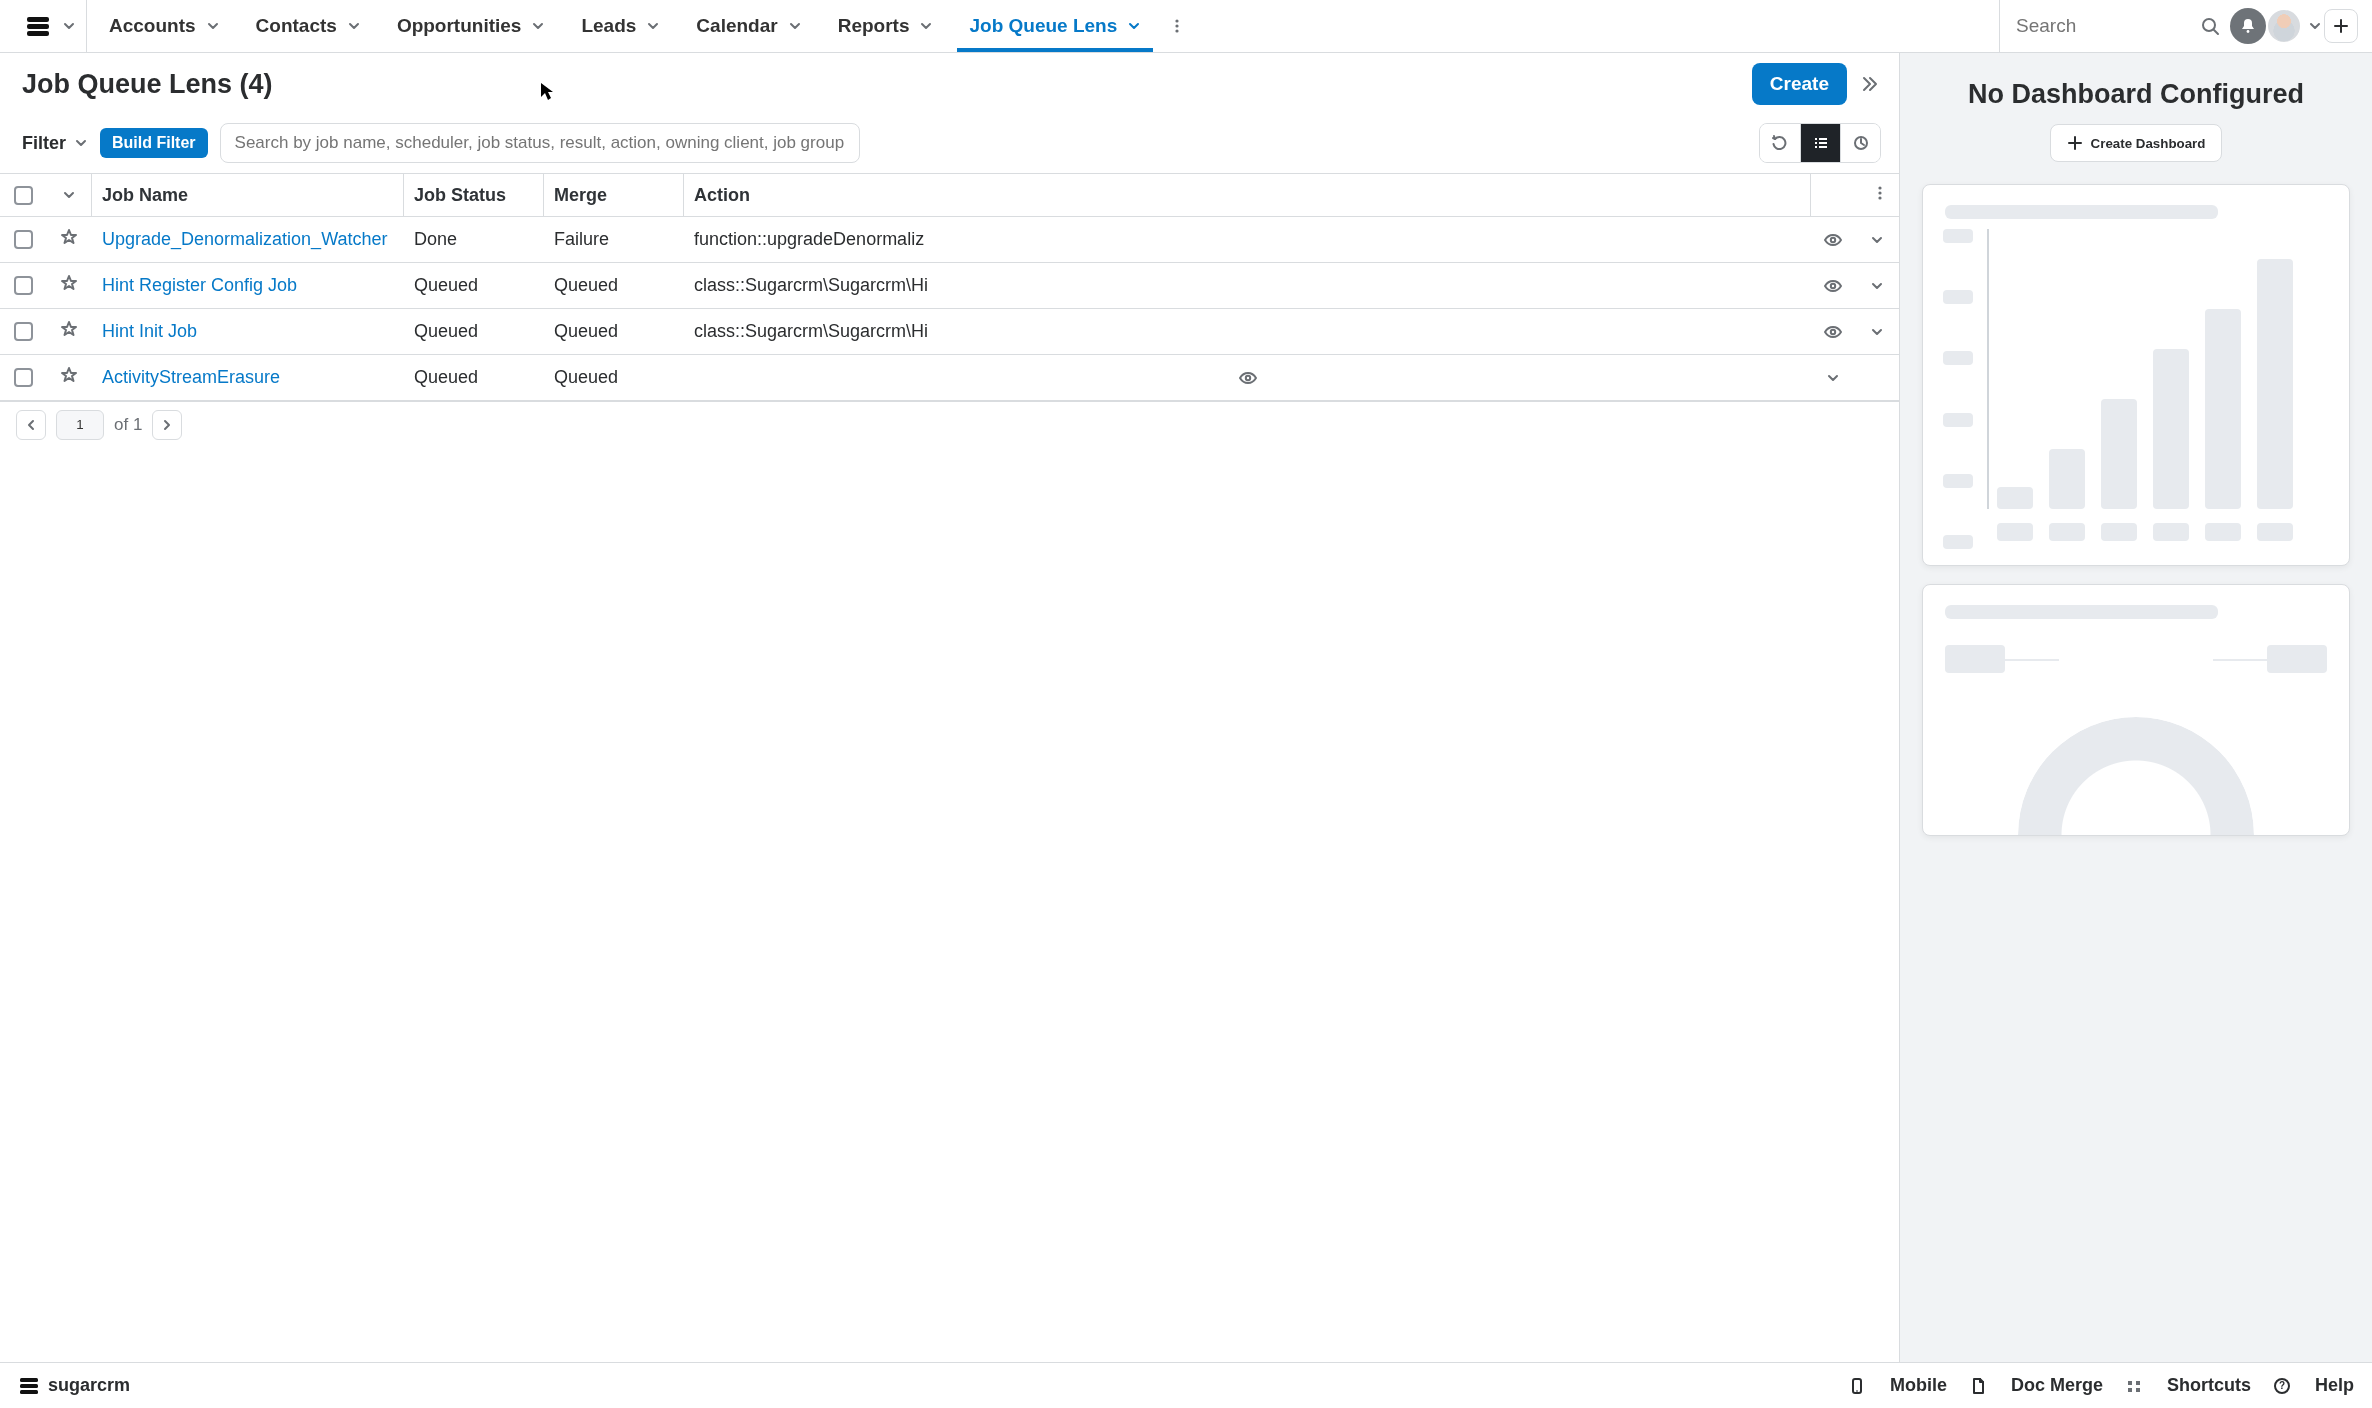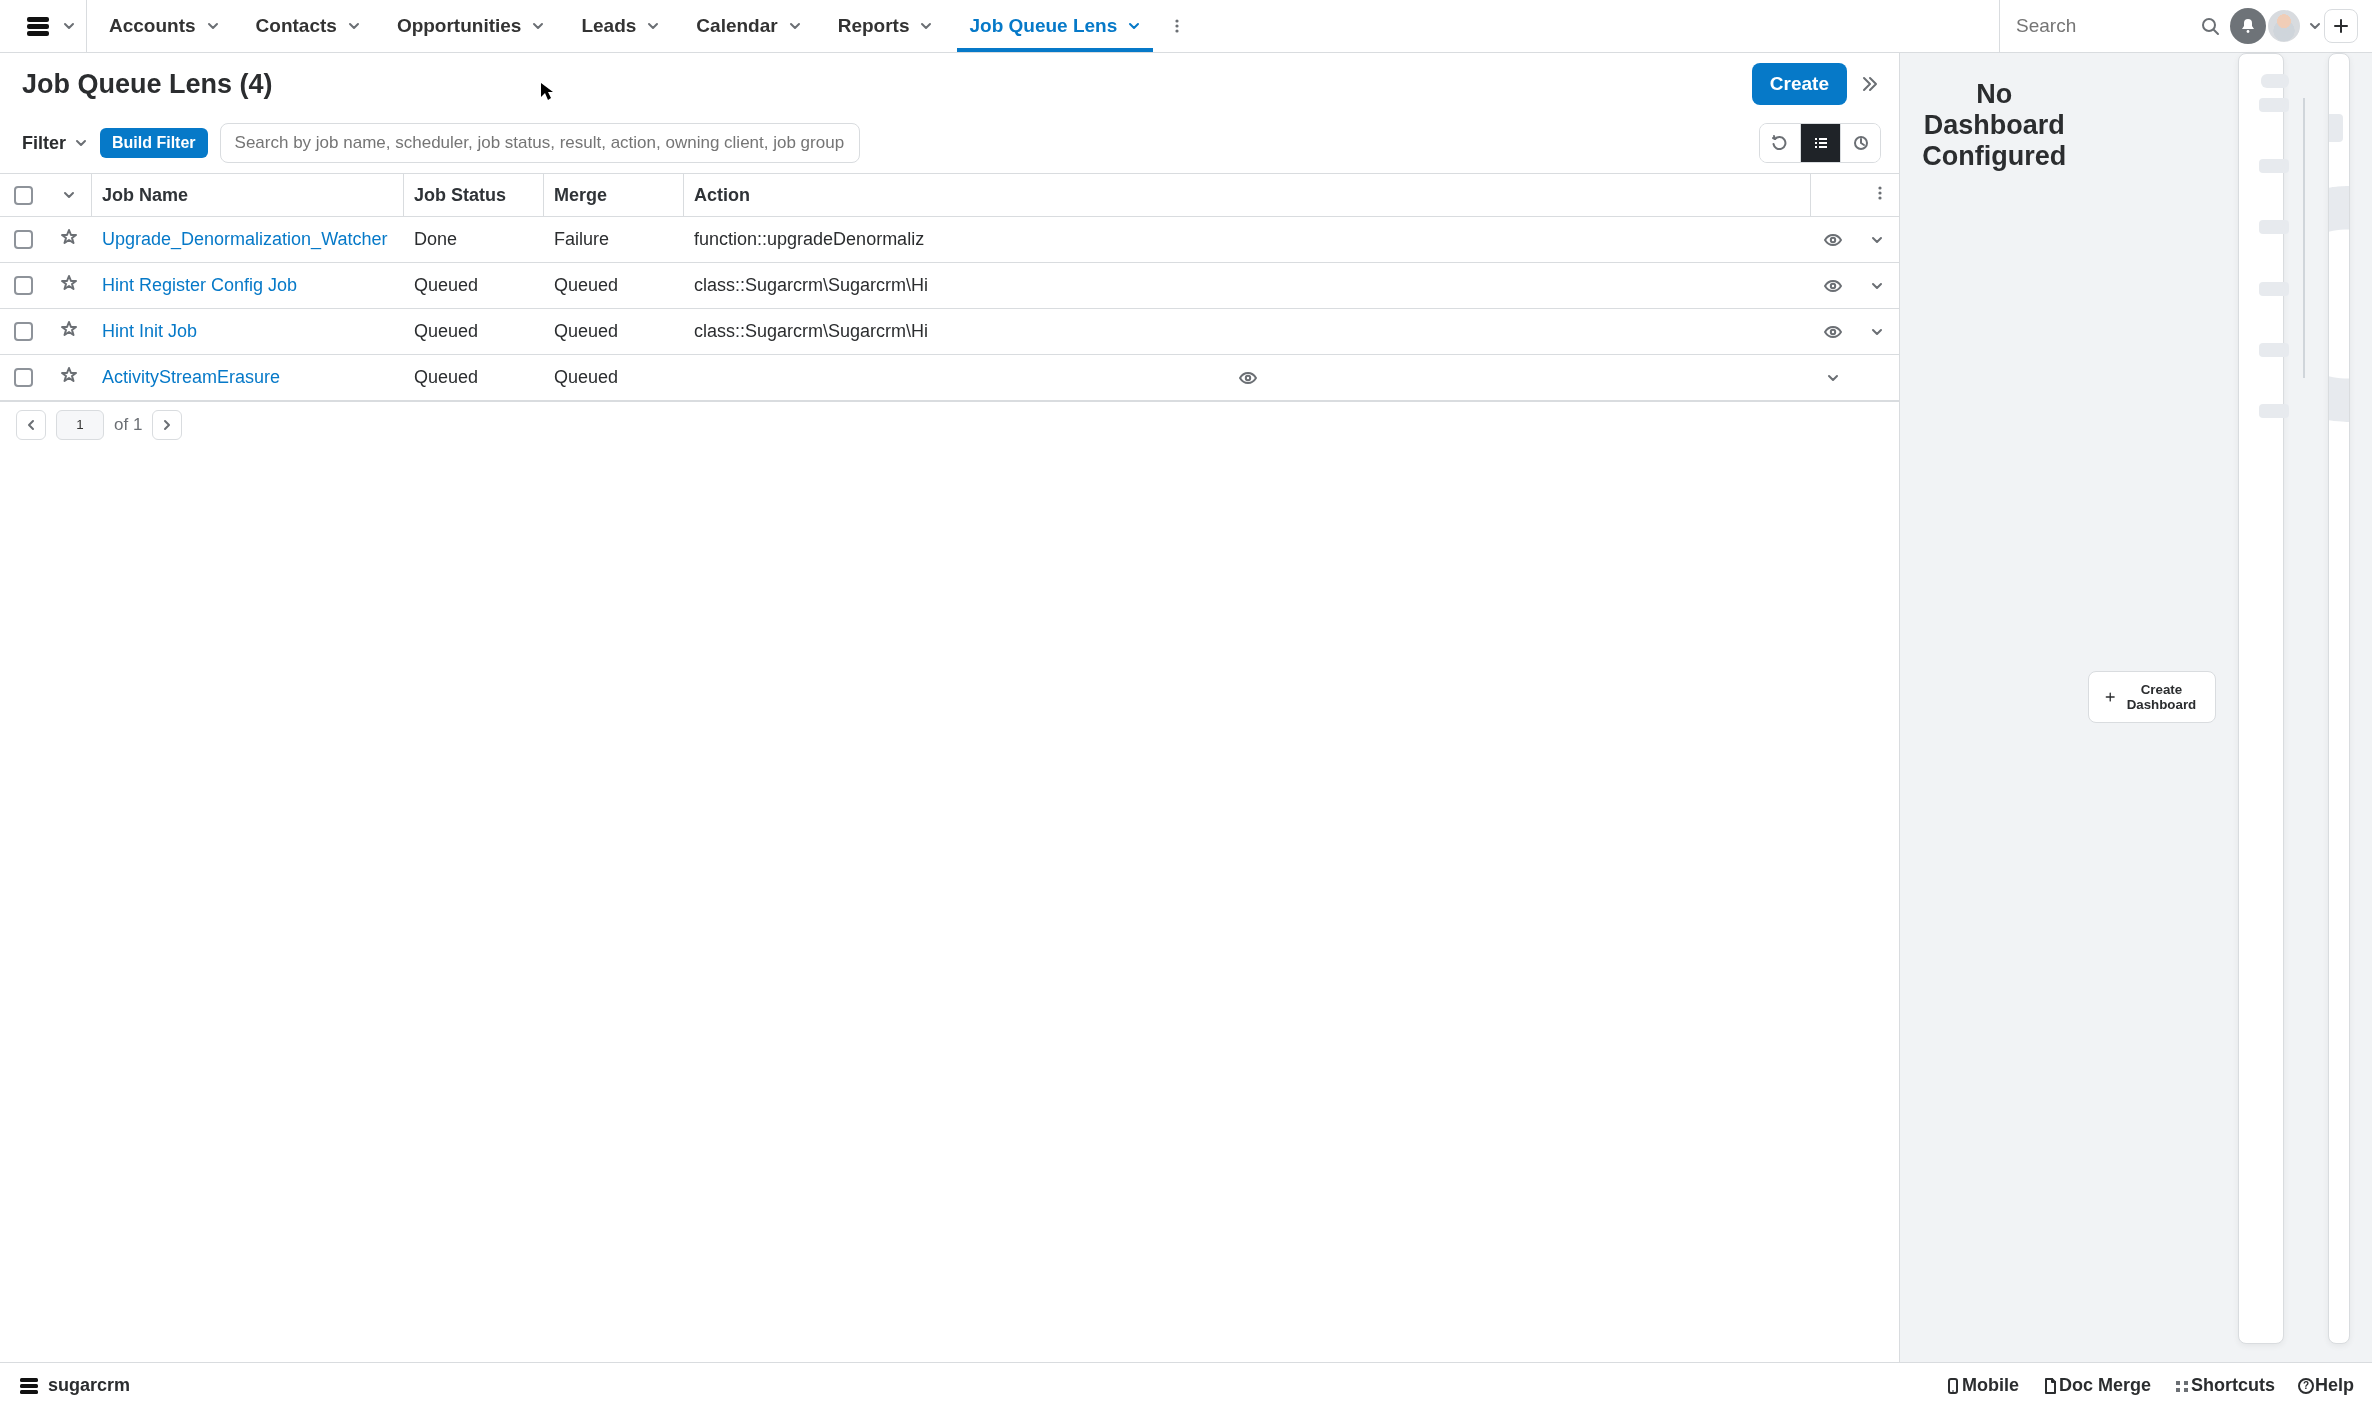--- a/index.html
+++ b/index.html
@@ -72,21 +72,21 @@
   .avatar::after{content:"";position:absolute;inset:0;background:radial-gradient(circle at 50% 35%, #f0cdb7 0 26%, transparent 27%), radial-gradient(circle at 50% 65%, #cfd5db 0 40%, transparent 41%)}
   .user-dd{display:flex;align-items:center;gap:8px}
   .plus-btn{
     width:34px;height:34px;border-radius:8px;border:1px solid var(--border);display:inline-flex;align-items:center;justify-content:center;
     color:#5a5f64;cursor:pointer;background:#fff;
   }
 
   
   .app{display:flex;height:calc(100% - 53px - 46px)}
   .left{flex:1;display:flex;flex-direction:column;min-width:0;border-right:1px solid var(--border);}
-  .right{width:472px;background:var(--panel);display:flex;flex-direction:row}
+  .right{width:472px;background:var(--panel);display:flex;flex-direction:column}
 
   
   .module-header{
     display:flex;align-items:center;gap:12px;padding:10px 18px 14px 22px;
   }
   .module-title{font-size:27px;font-weight:800;margin:0}
   .spacer{flex:1}
   .create-btn{
     background:var(--primary);color:#fff;border:none;border-radius:8px;
     padding:10px 18px;font-weight:700;font-size:19px;cursor:pointer;text-align:center;
@@ -171,21 +171,21 @@
   .hair.l{left:64px}.hair.r{right:64px}
 
   
   .footer{
     height:46px;border-top:1px solid var(--border);display:flex;align-items:center;gap:18px;padding:8px 18px;color:#2b2d2f;font-weight:600;
     background:#fff;
   }
   .footer .brandmark{display:flex;align-items:center;gap:8px}
   .footer .brandmark .name{font-weight:800}
   .foot-right{margin-left:auto;display:flex;align-items:center;gap:22px}
-  .foot-link{display:flex;align-items:center;gap:0;color:#2b2d2f;cursor:pointer}
+  .foot-link{display:flex;align-items:center;gap:24px;color:#2b2d2f;cursor:pointer}
 
   
   .stroke{stroke:#6b6f74;stroke-width:2;fill:none;stroke-linecap:round;stroke-linejoin:round}
   .stroke-dark{stroke:#2b2d2f}
   .fill-muted{fill:#6b6f74}
   .chev svg{display:block}
 
   
   .cursor-deco{position:fixed;left:540px;top:82px;width:14px;height:20px;transform:rotate(0deg)}
   .cursor-deco svg{display:block}

